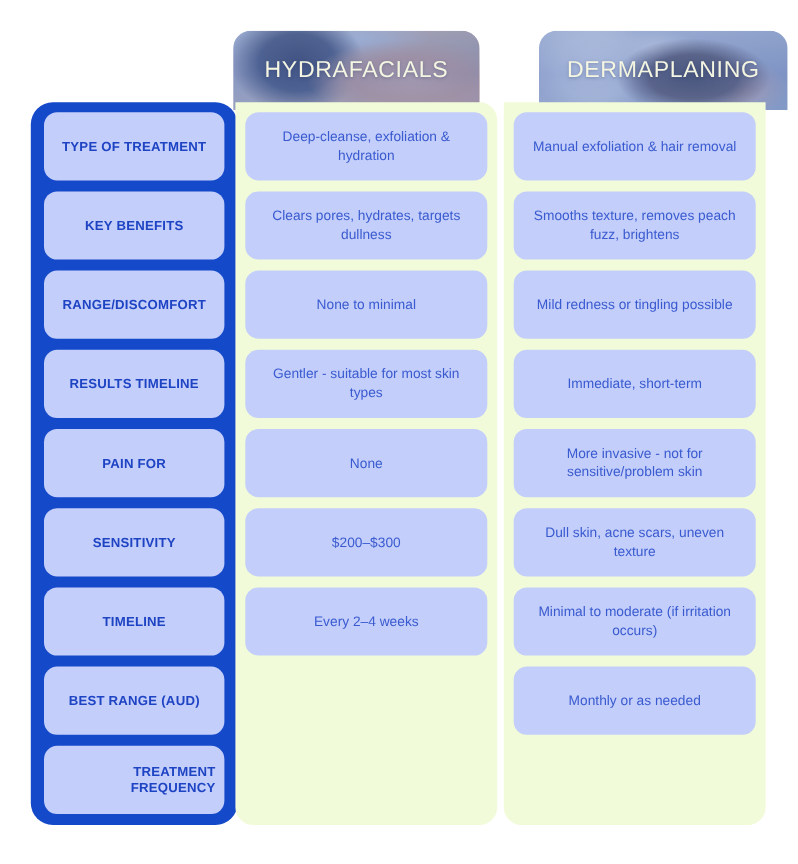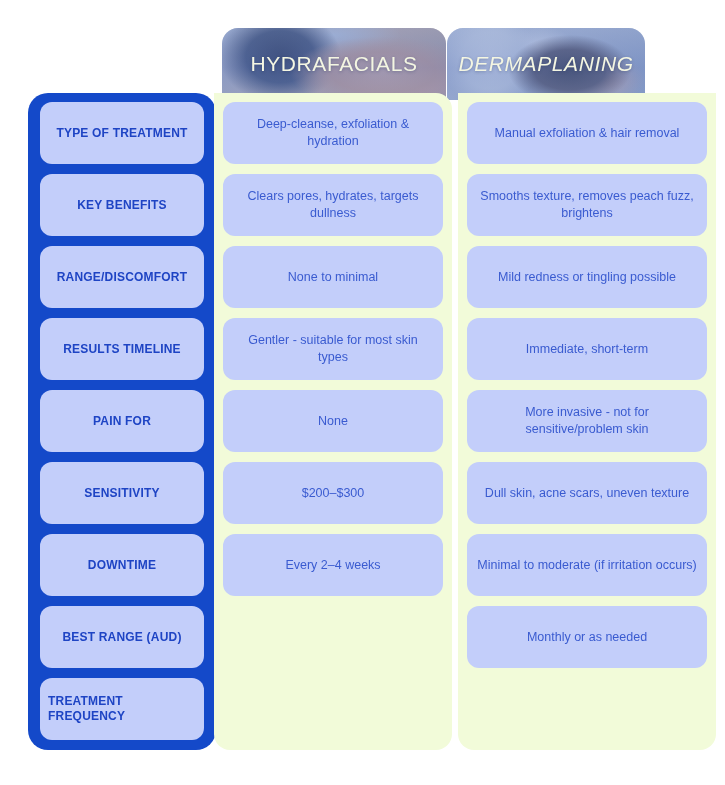--- a/index.html
+++ b/index.html
@@ -23,22 +23,22 @@
   }
 
   
   .header-card {
     position: absolute;
     top: 28px;
     height: 72px;
     border-radius: 16px 16px 0 0;
     overflow: hidden;
   }
-  .header-card.col1 { left: 222px; width: 224px; }
-  .header-card.col2 { left: 447px; width: 198px; font-style: italic; }
+  .header-card.col1 { left: 212px; width: 224px; }
+  .header-card.col2 { left: 490px; width: 226px; }
 
   .photo {
     position: absolute;
     inset: 0;
   }
   
   .photo.p1 {
     background:
       radial-gradient(ellipse 58% 70% at 72% 62%, #e6b9a6 0%, #d8a894 40%, rgba(200,150,130,0) 72%),
       radial-gradient(ellipse 30% 48% at 88% 78%, #e8a9a0 0%, rgba(225,150,140,0) 70%),
@@ -90,42 +90,42 @@
     width: 164px;
   }
   .label-pill {
     height: 62px;
     margin-bottom: 10px;
     background: #c3cefa;
     border-radius: 12px;
     display: flex;
     align-items: center;
     justify-content: center;
-    text-align: left;
+    text-align: right;
     padding: 0 8px;
     box-sizing: border-box;
   }
   .label-pill span {
     color: #1e44c4;
     font-size: 12px;
     font-weight: bold;
     letter-spacing: 0.2px;
     line-height: 1.25;
   }
 
   
   .value-col {
     position: absolute;
     top: 93px;
     height: 657px;
     background: #f2fbd9;
     border-radius: 0 0 16px 16px;
   }
   .value-col.col1 { left: 214px; width: 238px; }
-  .value-col.col2 { left: 458px; width: 238px; padding-left: 20px; }
+  .value-col.col2 { left: 458px; width: 238px; }
   .value-col.col1 { border-radius: 0 16px 16px 16px; }
 
   .value-rows {
     position: absolute;
     left: 9px;
     right: 9px;
     top: 9px;
   }
   .value-pill {
     height: 62px;
@@ -176,21 +176,21 @@
       <div class="label-pill">
           <span>RESULTS TIMELINE</span>
         </div>
       <div class="label-pill">
           <span>PAIN FOR</span>
         </div>
       <div class="label-pill">
           <span>SENSITIVITY</span>
         </div>
       <div class="label-pill">
-          <span>DOWNTIME</span>
+          <span>TIMELINE</span>
         </div>
       <div class="label-pill">
           <span>BEST RANGE (AUD)</span>
         </div>
       <div class="label-pill">
           <span>TREATMENT FREQUENCY</span>
         </div>
     </div>
   </div>
 

